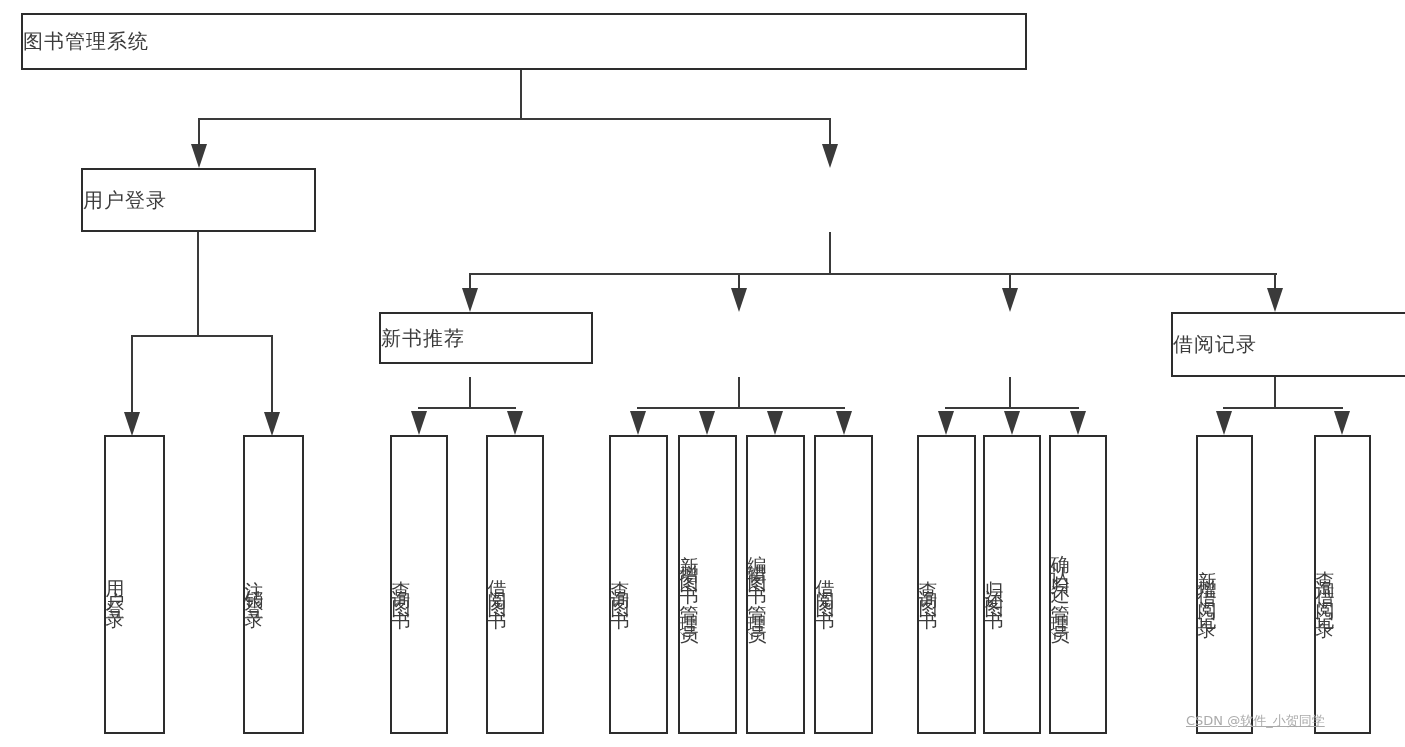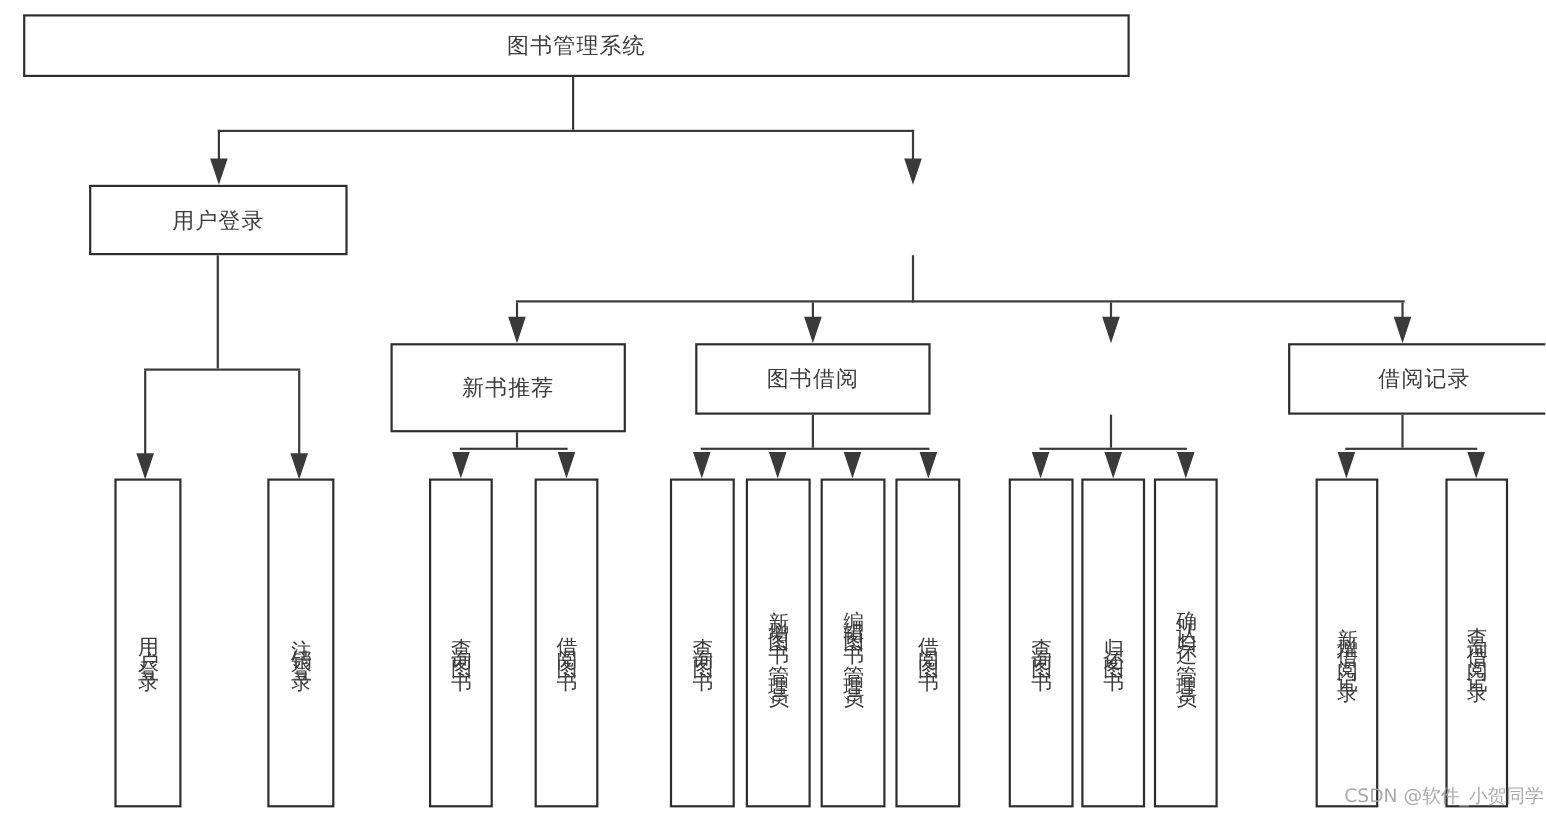--- a/index.html
+++ b/index.html
@@ -11,21 +11,20 @@
     font-family: "DejaVu Sans", sans-serif;
     overflow: hidden;
   }
   .node {
     position: absolute;
     box-sizing: border-box;
     border: 2px solid #2d2d2d;
     background: #ffffff;
     display: flex;
     align-items: center;
-    justify-content: center;
     color: #3c3c3c;
   }
   .hnode { font-size: 20px; letter-spacing: 1px; }
   .vnode .vtext {
     writing-mode: vertical-lr;
     text-orientation: mixed;
     font-size: 19px;
     letter-spacing: 10px;
     line-height: 1;
     color: #3c3c3c;
@@ -33,26 +32,27 @@
   .line { position: absolute; background: #3a3a3a; }
   .arrow {
     position: absolute;
     width: 0; height: 0;
     border-left: 8px solid transparent;
     border-right: 8px solid transparent;
     border-top: 24px solid #3a3a3a;
   }
   .watermark {
     position: absolute;
-    left: 1222px;
+    left: 1186px;
     top: 712px;
-    font-size: 17px;
+    font-size: 13px;
     color: rgba(165,165,165,0.95);
     white-space: nowrap;
     z-index: 6;
+    text-decoration: underline;
   }
 </style>
 </head>
 <body>
 
 <div id="diagram-canvas">
 
   <div class="line" style="left:520px; top:70px;  width:2px;   height:48px;"></div>
   <div class="line" style="left:198px; top:118px; width:633px; height:2px;"></div>
   <div class="line" style="left:198px; top:118px; width:2px;   height:28px;"></div>
@@ -101,25 +101,22 @@
   <div class="arrow" style="left:1334px; top:411px;"></div>
 
   <div class="node hnode" style="left:21px; top:13px; width:1006px; height:57px;">
     <span>图书管理系统</span>
   </div>
 
   <div class="node hnode" style="left:81px; top:168px; width:235px; height:64px;">
     <span>用户登录</span>
   </div>
 
-  <div class="node hnode" style="left:355px; top:312px; width:214px; height:81px;">
+  <div class="node hnode" style="left:379px; top:312px; width:214px; height:52px;">
     <span>新书推荐</span>
-  </div>
-  <div class="node hnode" style="left:632px; top:312px; width:214px; height:65px;">
-    <span>图书借阅</span>
   </div>
   <div class="node hnode" style="left:1171px; top:312px; width:248px; height:65px;">
     <span>借阅记录</span>
   </div>
 
   <div class="node vnode" style="left:104px; top:435px; width:61px; height:299px;">
     <span class="vtext">用户登录</span>
   </div>
   <div class="node vnode" style="left:243px; top:435px; width:61px; height:299px;">
     <span class="vtext">注销登录</span>

